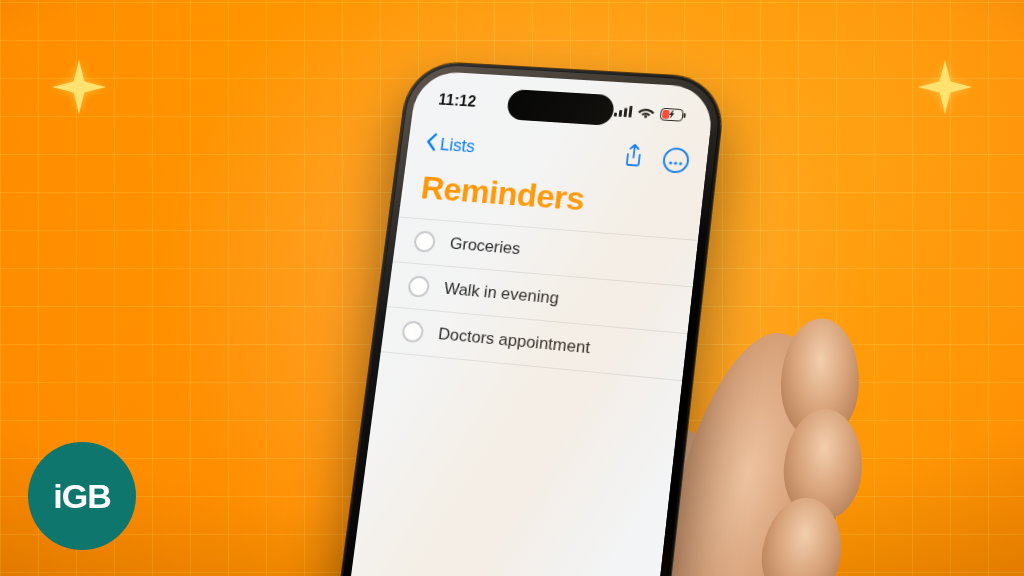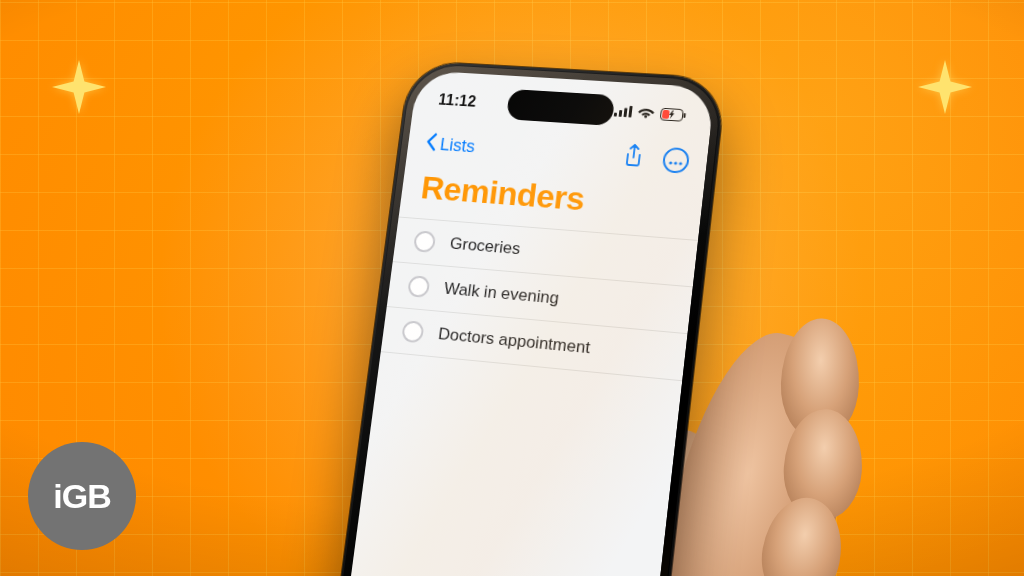--- a/index.html
+++ b/index.html
@@ -36,21 +36,21 @@
       filter: drop-shadow(0 0 4px rgba(255,220,100,.6));
     }
     .sparkle svg { display:block; }
     .sparkle.left { left:52px; top:60px; width:54px; height:54px; }
     .sparkle.right { right:52px; top:60px; width:54px; height:54px; }
 
     
     .igb-badge {
       position:absolute; left:28px; bottom:26px;
       width:108px; height:108px; border-radius:50%;
-      background:#737373; color:#fff;
+      background:#0f766e; color:#fff;
       display:flex; align-items:center; justify-content:center;
       font-weight:700; font-size:34px; letter-spacing:-1px;
     }
 
     
     .hand {
       position:absolute;
       right:140px; bottom:-120px;
       width:560px; height:560px;
       transform: rotate(6deg);

